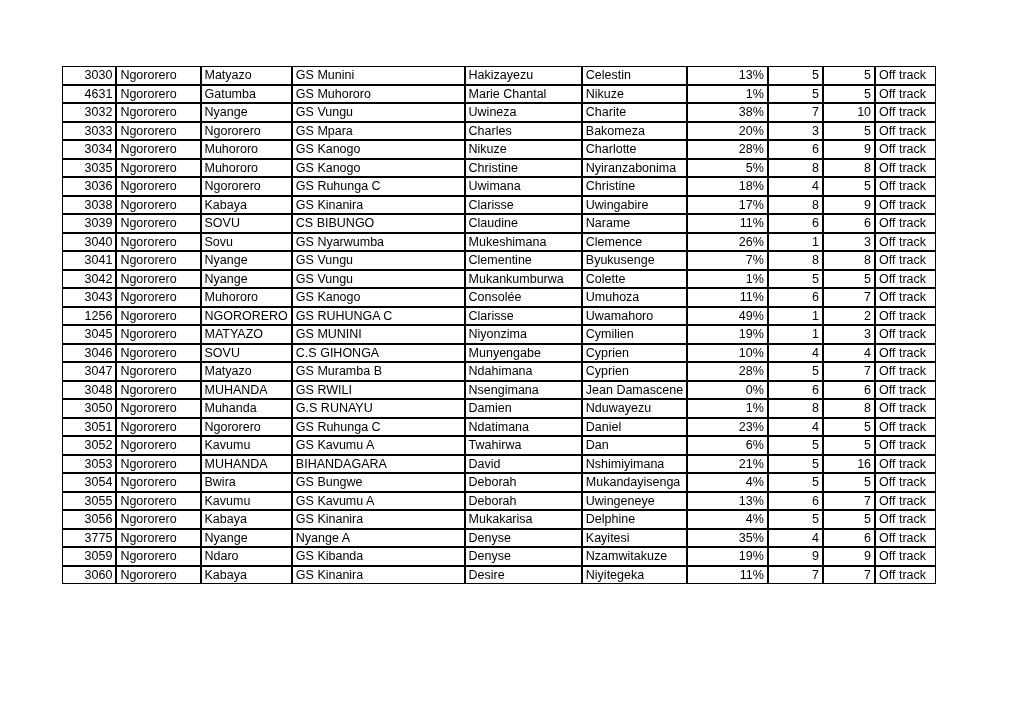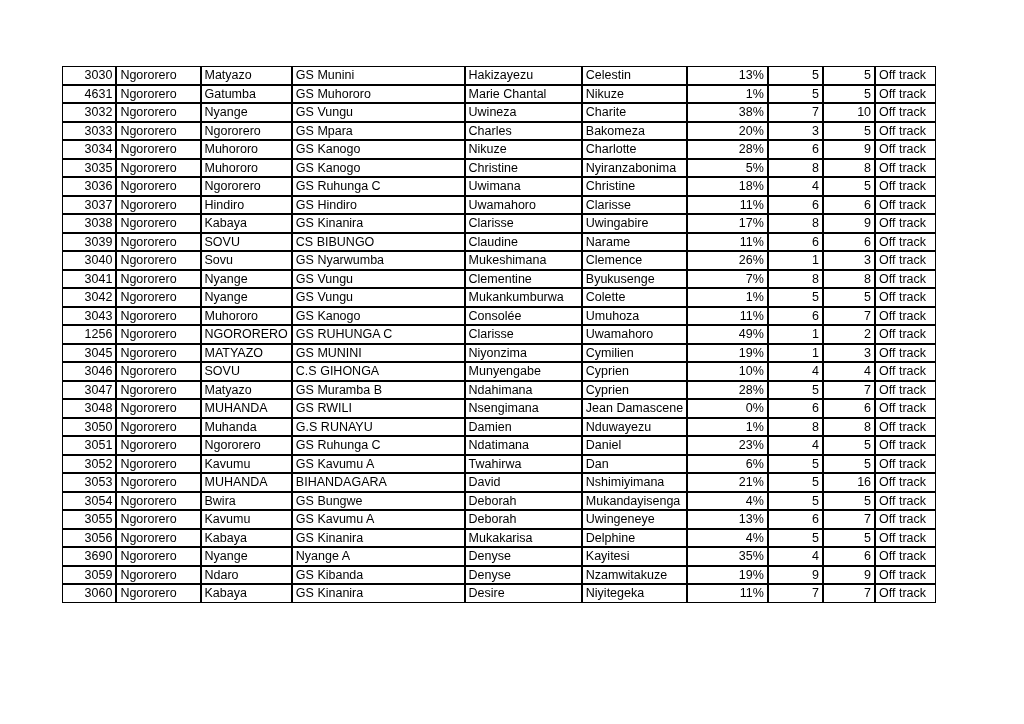--- a/index.html
+++ b/index.html
@@ -134,32 +134,20 @@
           <td class="cell align-left">Ngororero</td>
           <td class="cell align-left">GS Ruhunga C</td>
           <td class="cell align-left">Uwimana</td>
           <td class="cell align-left">Christine</td>
           <td class="cell align-right">18%</td>
           <td class="cell align-right">4</td>
           <td class="cell align-right">5</td>
           <td class="cell align-left">Off track</td>
         </tr>
         <tr>
-          <td class="cell align-right">3037</td>
-          <td class="cell align-left">Ngororero</td>
-          <td class="cell align-left">Hindiro</td>
-          <td class="cell align-left">GS Hindiro</td>
-          <td class="cell align-left">Uwamahoro</td>
-          <td class="cell align-left">Clarisse</td>
-          <td class="cell align-right">11%</td>
-          <td class="cell align-right">6</td>
-          <td class="cell align-right">6</td>
-          <td class="cell align-left">Off track</td>
-        </tr>
-        <tr>
           <td class="cell align-right">3038</td>
           <td class="cell align-left">Ngororero</td>
           <td class="cell align-left">Kabaya</td>
           <td class="cell align-left">GS Kinanira</td>
           <td class="cell align-left">Clarisse</td>
           <td class="cell align-left">Uwingabire</td>
           <td class="cell align-right">17%</td>
           <td class="cell align-right">8</td>
           <td class="cell align-right">9</td>
           <td class="cell align-left">Off track</td>
@@ -362,21 +350,21 @@
           <td class="cell align-left">Kabaya</td>
           <td class="cell align-left">GS Kinanira</td>
           <td class="cell align-left">Mukakarisa</td>
           <td class="cell align-left">Delphine</td>
           <td class="cell align-right">4%</td>
           <td class="cell align-right">5</td>
           <td class="cell align-right">5</td>
           <td class="cell align-left">Off track</td>
         </tr>
         <tr>
-          <td class="cell align-right">3690</td>
+          <td class="cell align-right">3775</td>
           <td class="cell align-left">Ngororero</td>
           <td class="cell align-left">Nyange</td>
           <td class="cell align-left">Nyange A</td>
           <td class="cell align-left">Denyse</td>
           <td class="cell align-left">Kayitesi</td>
           <td class="cell align-right">35%</td>
           <td class="cell align-right">4</td>
           <td class="cell align-right">6</td>
           <td class="cell align-left">Off track</td>
         </tr>

